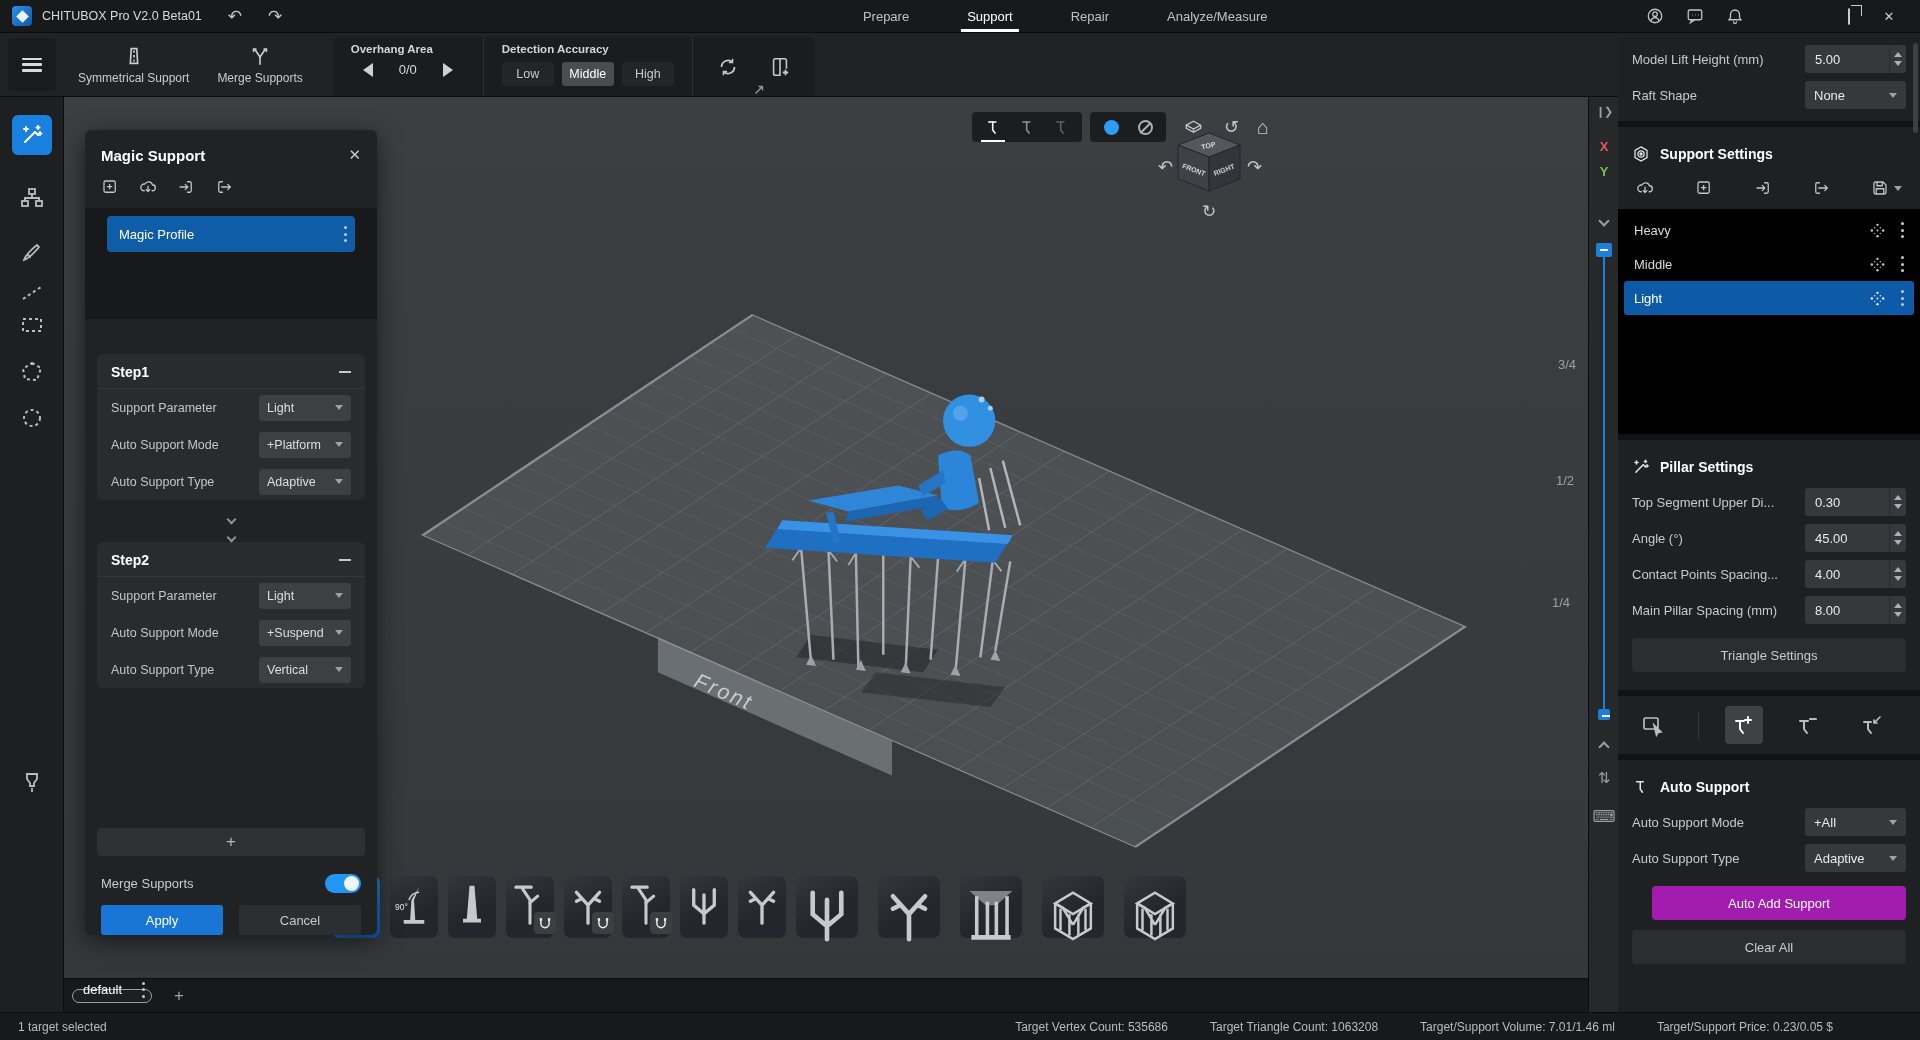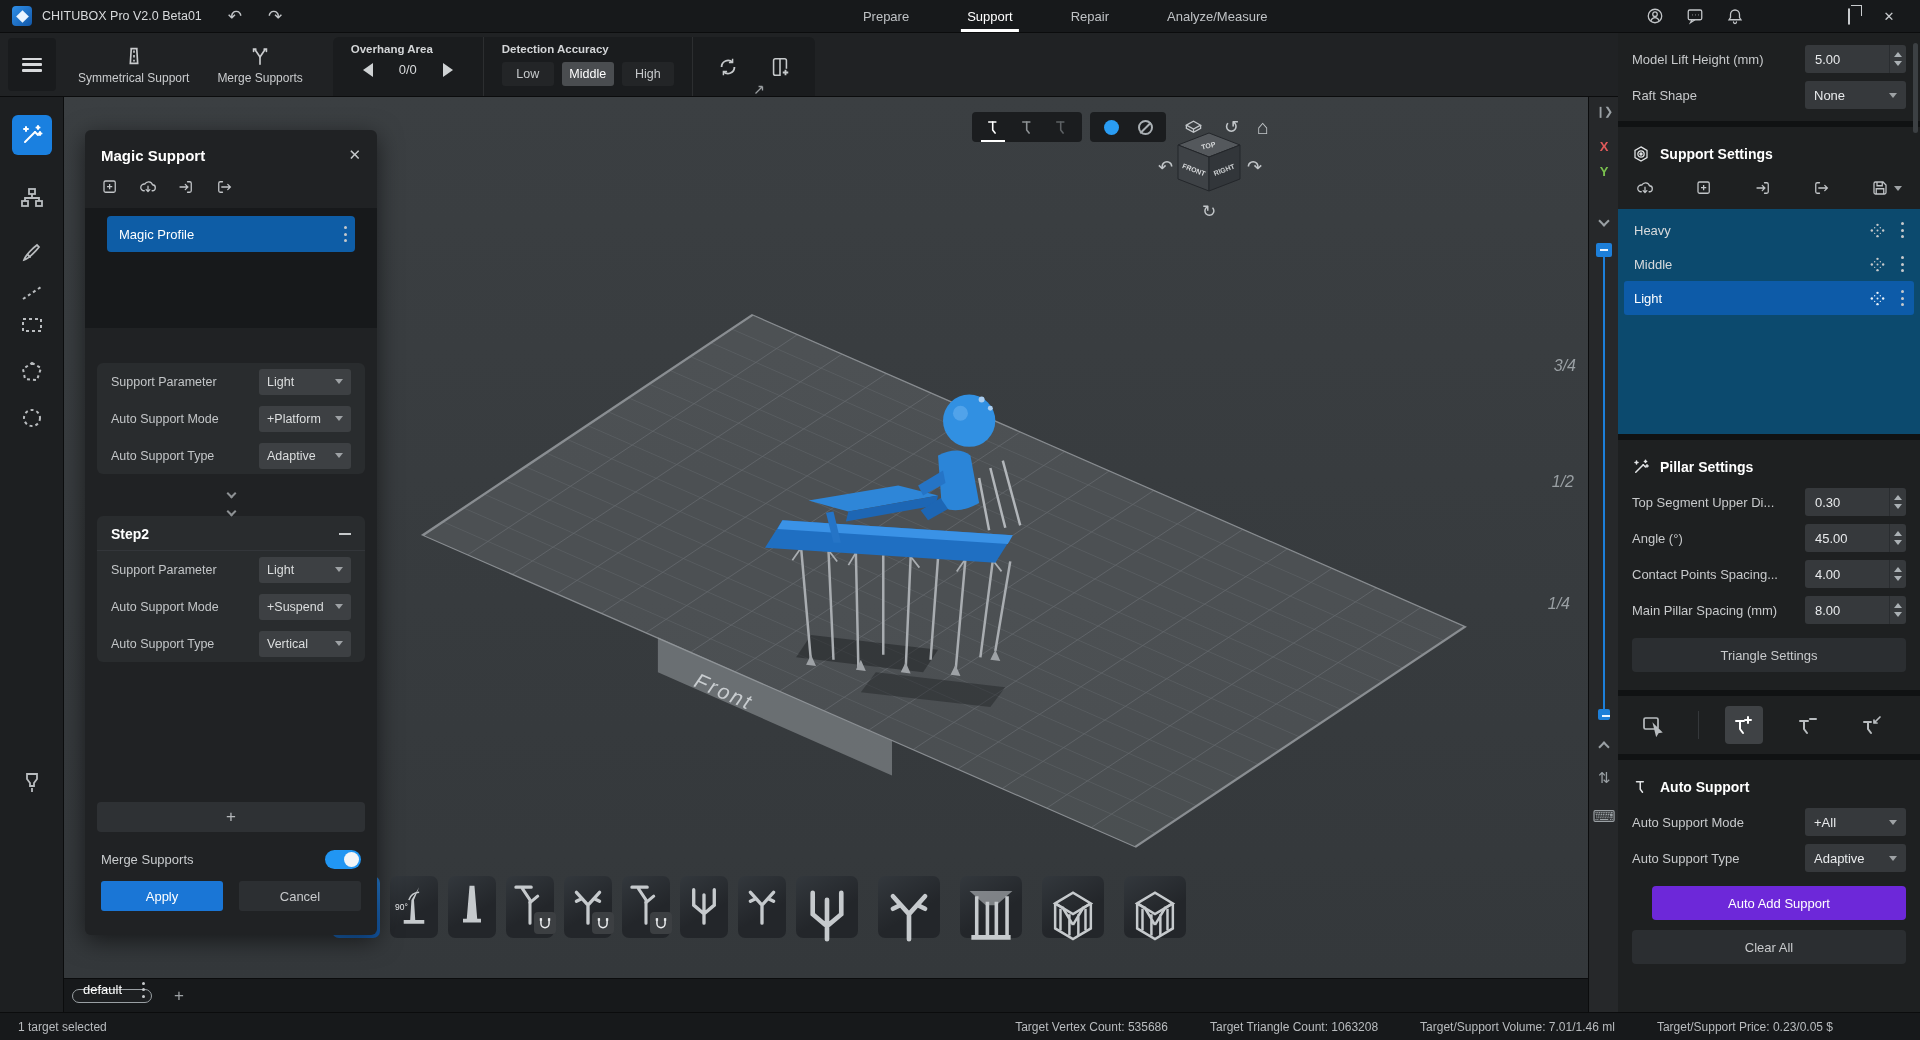--- a/index.html
+++ b/index.html
@@ -66,21 +66,21 @@
   .vp-ctl{position:absolute;top:15px;display:flex;align-items:center;}
   .vp-group{background:#1b1d1f;border-radius:4px;display:flex;align-items:center;height:30px;padding:0 4px;}
   .vp-btn{width:34px;height:30px;display:flex;align-items:center;justify-content:center;color:#8d9194;position:relative;cursor:pointer;}
   .vp-btn.on{color:#fff;}
   .vp-btn.on:after{content:"";position:absolute;bottom:0;left:5px;right:5px;height:2px;background:#fff;}
   .vp-btn svg{width:19px;height:19px;}
   .circ-fill{width:15px;height:15px;border-radius:50%;background:#2a9df4;}
   .circ-clip{width:15px;height:15px;border-radius:50%;border:2px solid #aab0b4;position:relative;}
   .circ-clip:before{content:"";position:absolute;left:-2px;top:5px;width:15px;height:2px;background:#aab0b4;transform:rotate(-45deg);}
   .vp-single{color:#c2c6c9;font-size:18px;line-height:1;cursor:pointer;}
-  .marker{position:absolute;color:#9aa0a4;font-size:16px;font-style:italic;}
+  .marker{position:absolute;color:#9aa0a4;font-size:13px;}
   .ministrip{width:30px;background:#26282a;position:relative;flex:none;border-left:1px solid #0b0c0d;color:#9aa0a4;}
   .ms{position:absolute;left:0;width:30px;text-align:center;font-size:13px;cursor:pointer;}
   .chev{display:inline-block;width:8px;height:8px;border-left:2px solid #9aa0a4;border-bottom:2px solid #9aa0a4;}
   .chev.down{transform:rotate(-45deg);}
   .chev.up{transform:rotate(135deg);}
   .ms-track{position:absolute;left:14px;width:2px;background:#1d7fd9;}
   .ms-handle{position:absolute;left:7px;width:16px;height:14px;background:#1d7fd9;border-radius:2px;}
   .ms-handle:before{content:"";position:absolute;left:4px;top:6px;width:8px;height:2px;background:#eaf4ff;}
   .ms-handle.small{left:9px;width:12px;height:11px;}
 
@@ -142,27 +142,27 @@
   .spin{width:17px;height:28px;background:#36393c;border-left:1px solid #2a2d30;border-radius:0 3px 3px 0;display:flex;flex-direction:column;align-items:center;justify-content:center;gap:4px;cursor:pointer;}
   .spin .u{width:0;height:0;border-left:4px solid transparent;border-right:4px solid transparent;border-bottom:5px solid #aab0b4;}
   .spin .d{width:0;height:0;border-left:4px solid transparent;border-right:4px solid transparent;border-top:5px solid #aab0b4;}
   .dd2{width:101px;height:28px;background:#36393c;border-radius:3px;display:flex;align-items:center;justify-content:space-between;padding:0 9px;color:#e8eaec;cursor:pointer;}
   .sechead{display:flex;align-items:center;gap:10px;padding:10px 0 8px;}
   .sechead b{font-size:14px;color:#fff;}
   .sechead svg{width:18px;height:18px;color:#e2e4e6;}
   .rp-icons{display:flex;align-items:center;justify-content:space-between;padding:8px 4px 12px;color:#c2c5c8;}
   .rp-icons svg{width:18px;height:18px;cursor:pointer;}
   .savegrp{display:flex;align-items:center;gap:5px;}
-  .proflist{margin:0 -14px;background:#0c4a6e;min-height:225px;padding:4px 6px;}
+  .proflist{margin:0 -14px;background:#000000;min-height:225px;padding:4px 6px;}
   .prow{height:34px;display:flex;align-items:center;justify-content:space-between;padding:0 10px;color:#d8dadc;border-radius:3px;cursor:pointer;}
   .prow.sel{background:#0d5ba8;color:#fff;}
   .prow .ric{display:flex;align-items:center;gap:14px;color:#c6c9cb;}
   .prow .ric svg{width:17px;height:17px;}
   .wide-btn{height:34px;background:#2b2e31;border-radius:4px;display:flex;align-items:center;justify-content:center;color:#c8cacc;margin:10px 0;cursor:pointer;}
-  .wide-btn.blue{background:#6d28d9;color:#fff;margin-left:20px;}
+  .wide-btn.blue{background:#a21caf;color:#fff;margin-left:20px;}
   .mode-tabs{display:flex;align-items:center;gap:26px;padding:6px 6px;}
   .mode-tab{width:38px;height:38px;display:flex;align-items:center;justify-content:center;color:#b9bdc0;border-radius:4px;cursor:pointer;}
   .mode-tab.sel{background:#3f4245;color:#fff;}
   .mode-tab svg{width:24px;height:24px;}
   .mt-sep{width:1px;height:28px;background:#35383b;}
   .rp-scroll{position:absolute;right:2px;top:10px;width:5px;height:90px;background:#3c4043;border-radius:3px;}
   .corner-blue{width:27px;height:100%;background:#1a76d6;margin-left:18px;}
 
   
   .statusbar{height:28px;background:#17191b;border-top:1px solid #0b0c0d;display:flex;align-items:center;font-size:12px;color:#b9bcbf;flex:none;}
@@ -746,20 +746,24 @@
                   <span>Magic Profile</span>
                   <span class="kebab">
                       <i></i>
                       <i></i>
                       <i></i>
                     </span>
                 </div>
               </div>
 
               <div class="stepbox s1">
+                <div class="stephead">
+                  <b>Step1</b>
+                  <span class="minus"></span>
+                </div>
                 <div class="srow">
                     <span class="lb">Support Parameter</span>
                   <div class="dd">
                       <span>Light</span>
                       <span class="caret"></span>
                     </div>
                   </div>
                 <div class="srow">
                     <span class="lb">Auto Support Mode</span>
                   <div class="dd">

